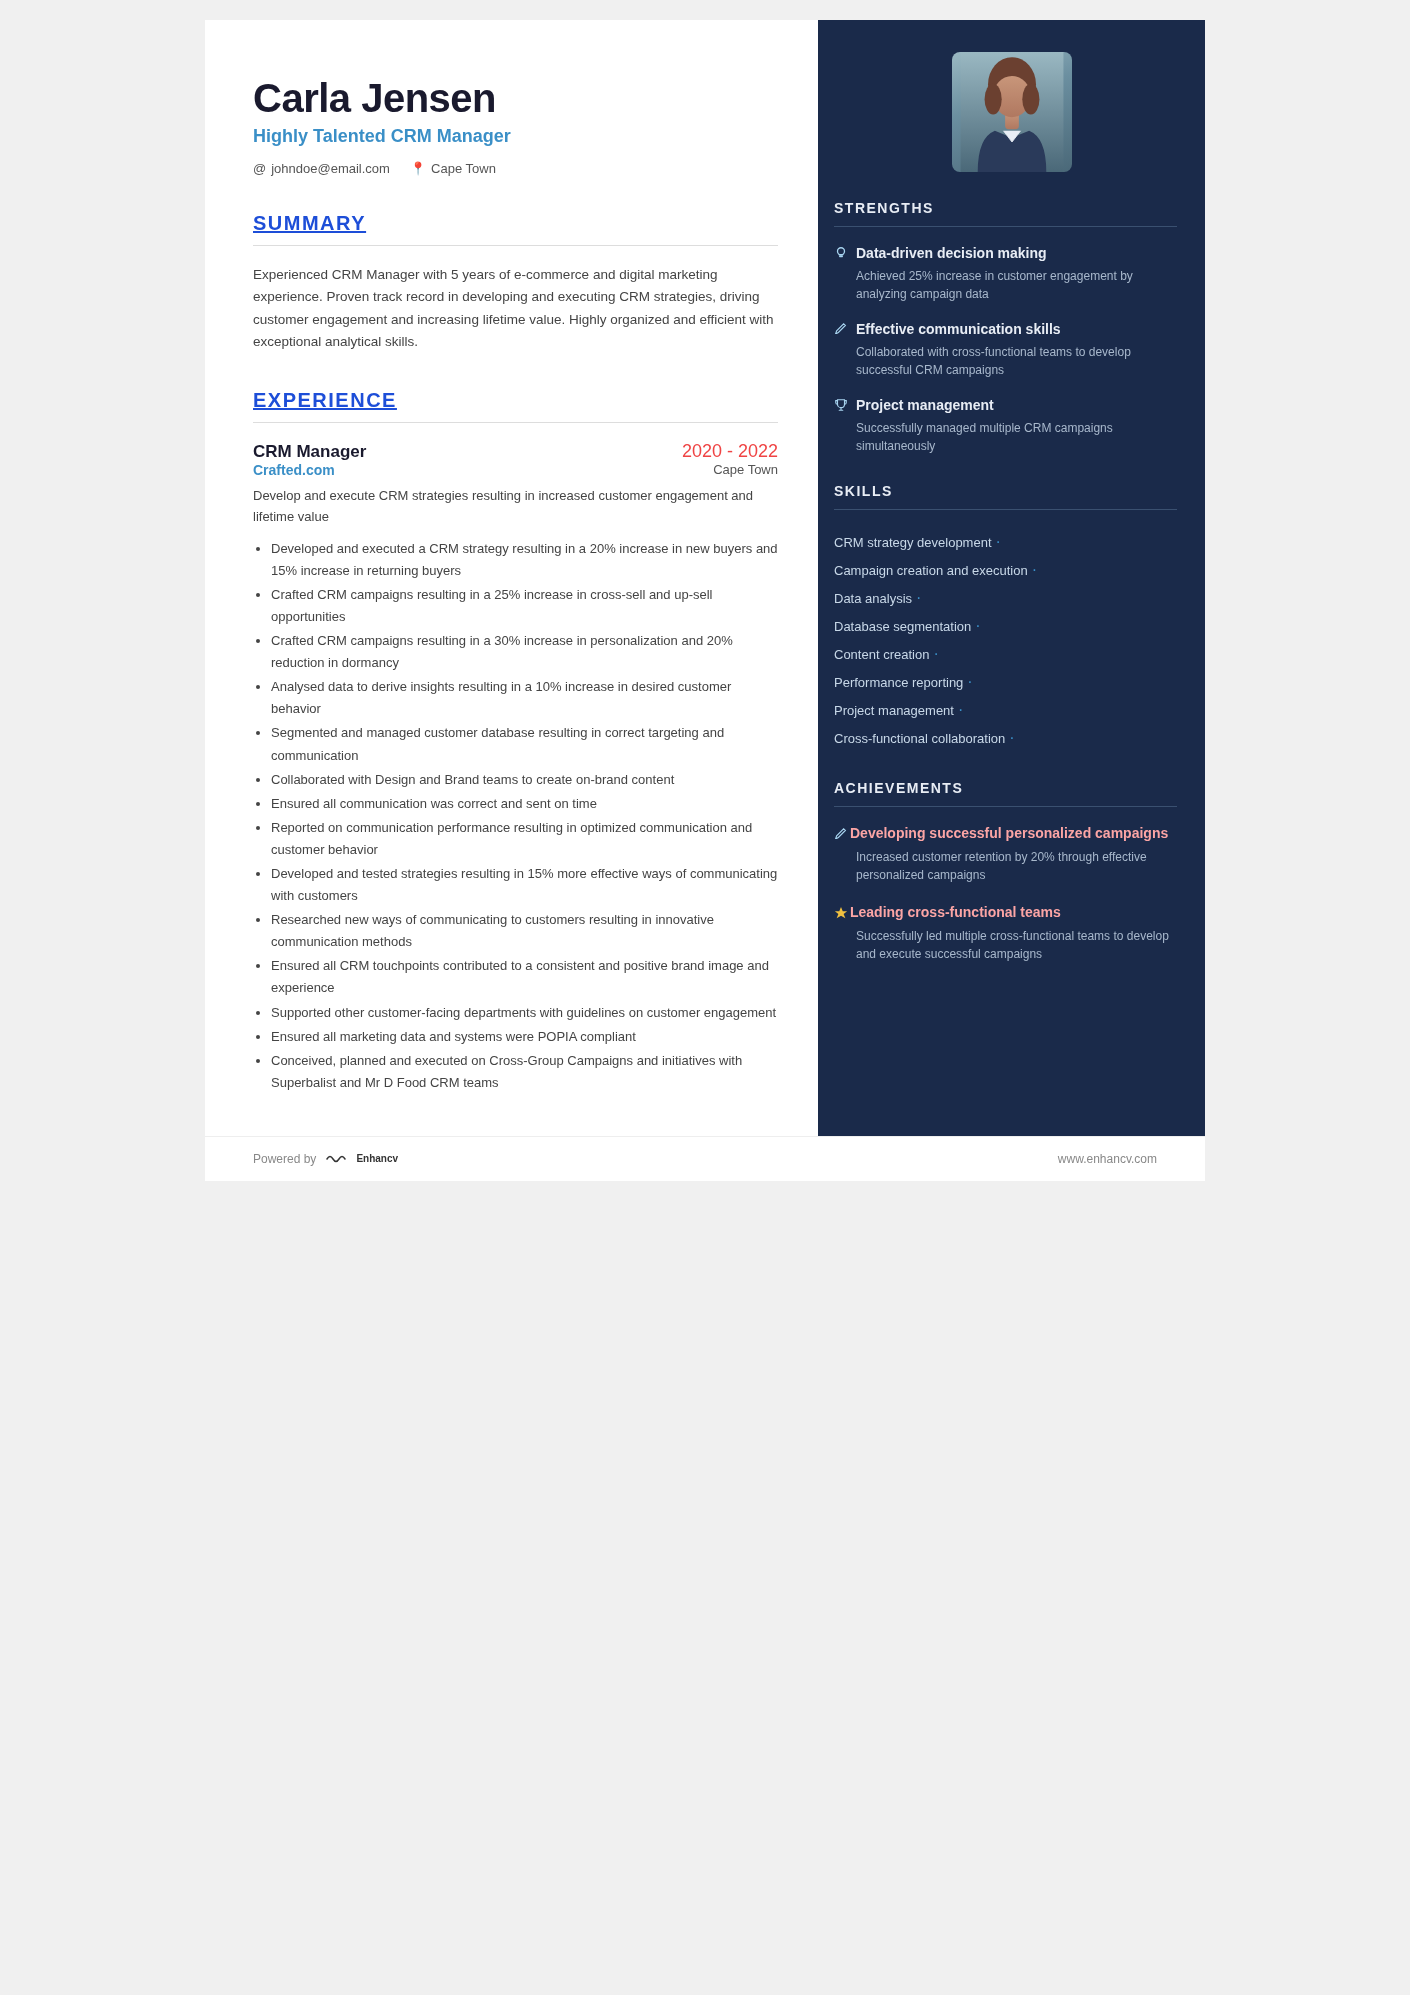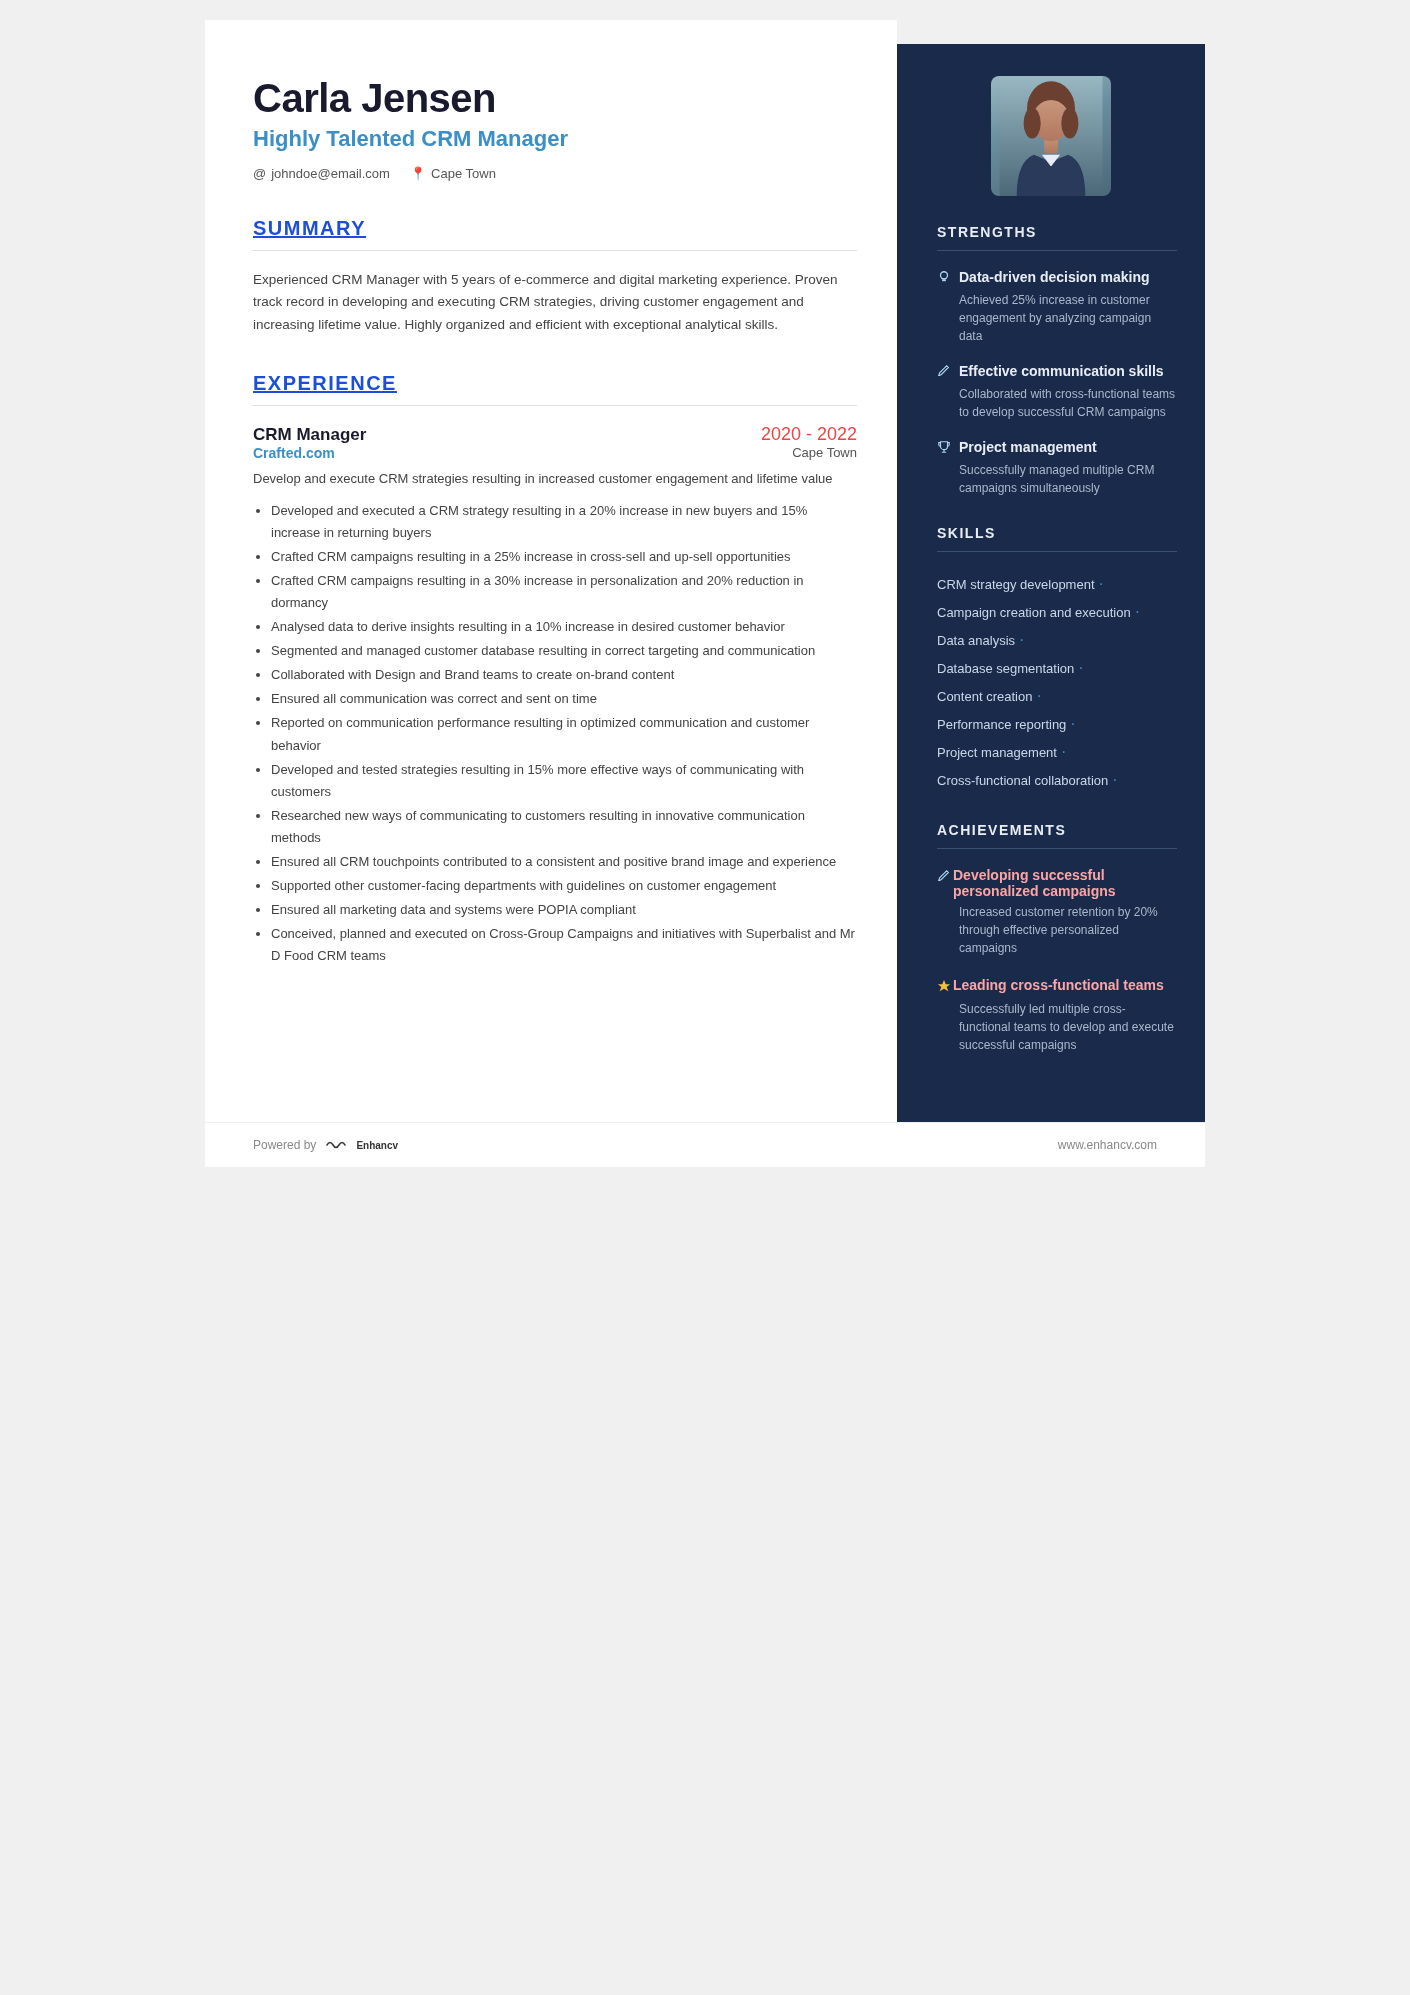--- a/index.html
+++ b/index.html
@@ -20,21 +20,21 @@
     }
     .header-name {
       font-size: 40px;
       font-weight: 700;
       color: #1a1a2e;
       letter-spacing: -0.5px;
       line-height: 1.1;
       margin-bottom: 6px;
     }
     .header-title {
-      font-size: 22px;
+      font-size: 18px;
       font-weight: 600;
       color: #3a8fc7;
       margin-bottom: 14px;
     }
     .header-contact {
       display: flex;
       gap: 20px;
       font-size: 13px;
       color: #555;
       margin-bottom: 36px;
@@ -104,26 +104,25 @@
       padding-left: 18px;
       font-size: 13px;
       color: #444;
       line-height: 1.7;
     }
     .exp-bullets li {
       margin-bottom: 2px;
     }
     
     .right-col {
-      width: 308px;
+      width: 387px;
       background: #1a2a4a;
       color: #e8edf5;
-      padding: 180px 28px 40px 40px;
+      padding: 180px 28px 40px 16px;
       position: relative;
-      margin-top: 24px;
     }
     .photo-container {
       position: absolute;
       top: 32px;
       left: 50%;
       transform: translateX(-50%);
       width: 120px;
       height: 120px;
       border-radius: 8px;
       overflow: hidden;

